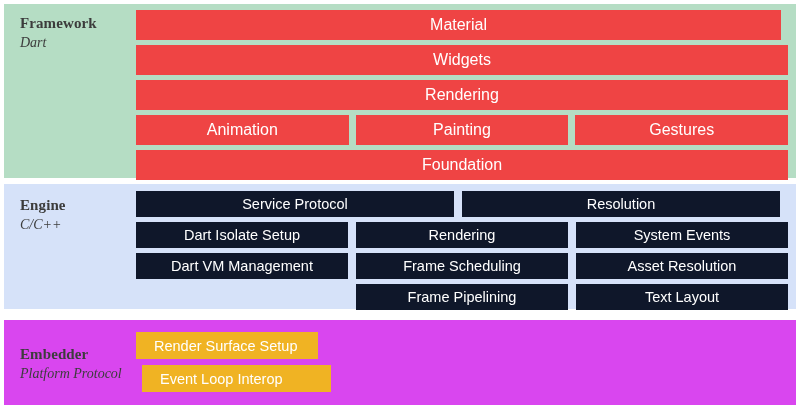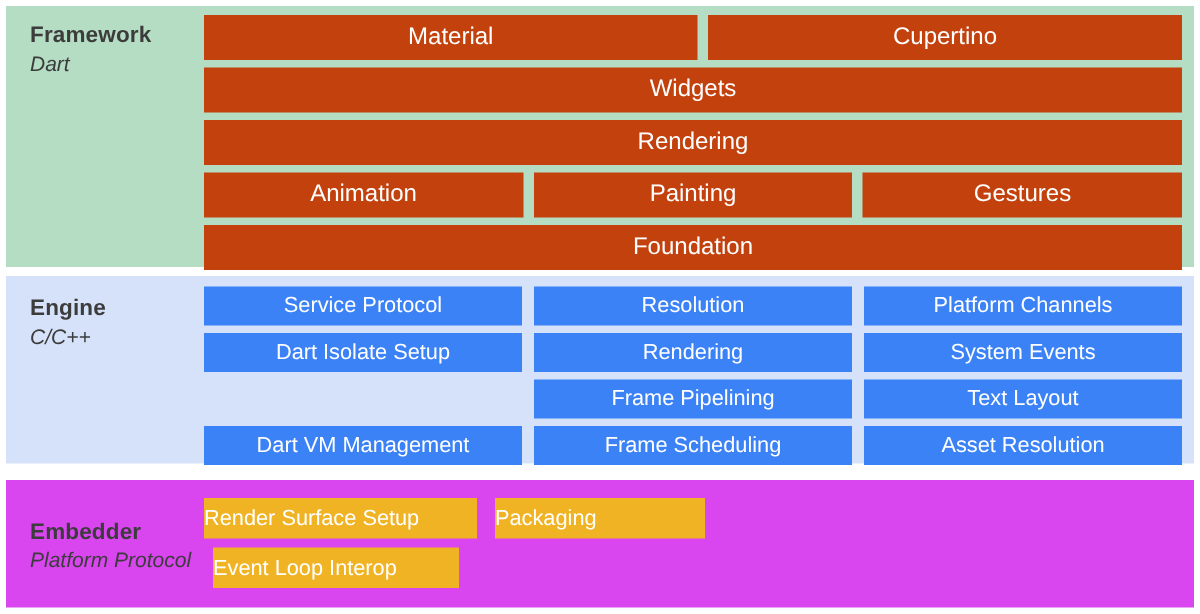--- a/index.html
+++ b/index.html
@@ -43,20 +43,21 @@
     height: 85px;
     background: #d946ef;
   }
 
   
   .layer-caption {
     position: absolute;
     left: 16px;
     width: 118px;
     color: #3c3c3c;
+    font-family: Liberation Serif, serif;
   }
   .layer-caption .cap-title {
     font-size: 15px;
     font-weight: bold;
     line-height: 19px;
     letter-spacing: .1px;
     white-space: nowrap;
   }
   .layer-caption .cap-sub {
     font-size: 14px;
@@ -89,51 +90,51 @@
     color: #ffffff;
     display: flex;
     align-items: center;
     white-space: nowrap;
     overflow: hidden;
   }
 
   
   .fw-row { margin-bottom: 5px; height: 30px; }
   .fw-box {
-    background: #c2410c;
+    background: #ef4444;
     height: 30px;
     font-size: 16px;
     justify-content: center;
   }
   .fw-gap { width: 7px; flex: 0 0 7px; }
 
   
   .en-row { margin-bottom: 5px; height: 26px; }
   .en-box {
-    background: #3b82f6;
+    background: #0f172a;
     height: 26px;
     font-size: 14.5px;
     justify-content: center;
   }
   .en-cell {
     flex: 1 1 0;
     display: flex;
   }
   .en-cell .en-box { width: 100%; }
   .en-gap { width: 8px; flex: 0 0 8px; }
   .en-empty { flex: 1 1 0; }
 
   
   .em-row { margin-bottom: 6px; height: 27px; }
   .em-box {
     background: #f0b323;
     height: 27px;
     font-size: 14.5px;
     justify-content: flex-start;
-    padding: 0 0;
+    padding: 0 18px;
     flex: 0 0 auto;
   }
   .em-gap { width: 6px; flex: 0 0 6px; }
 
   
   .fw-full { flex: 1 1 0; }
 </style>
 </head>
 <body>
 
@@ -142,21 +143,20 @@
   <section class="layer layer-framework">
     <div class="layer-caption cap-framework">
       <div class="cap-title">Framework</div>
       <div class="cap-sub">Dart</div>
     </div>
     <div class="rows rows-framework">
 
       <div class="row fw-row">
         <div class="box fw-box" style="flex:329 1 0">Material</div>
         <div class="fw-gap"></div>
-        <div class="box fw-box" style="flex:316 1 0">Cupertino</div>
       </div>
 
       <div class="row fw-row">
         <div class="box fw-box fw-full">Widgets</div>
       </div>
 
       <div class="row fw-row">
         <div class="box fw-box fw-full">Rendering</div>
       </div>
 
@@ -184,83 +184,79 @@
 
       <div class="row en-row">
         <div class="en-cell">
             <div class="box en-box">Service Protocol</div>
           </div>
         <div class="en-gap"></div>
         <div class="en-cell">
             <div class="box en-box">Resolution</div>
           </div>
         <div class="en-gap"></div>
-        <div class="en-cell">
-            <div class="box en-box">Platform Channels</div>
-          </div>
       </div>
 
       <div class="row en-row">
         <div class="en-cell">
             <div class="box en-box">Dart Isolate Setup</div>
           </div>
         <div class="en-gap"></div>
         <div class="en-cell">
             <div class="box en-box">Rendering</div>
           </div>
         <div class="en-gap"></div>
         <div class="en-cell">
             <div class="box en-box">System Events</div>
           </div>
       </div>
 
       <div class="row en-row">
+        <div class="en-cell">
+            <div class="box en-box">Dart VM Management</div>
+          </div>
+        <div class="en-gap"></div>
+        <div class="en-cell">
+            <div class="box en-box">Frame Scheduling</div>
+          </div>
+        <div class="en-gap"></div>
+        <div class="en-cell">
+            <div class="box en-box">Asset Resolution</div>
+          </div>
+      </div>
+
+      <div class="row en-row">
         <div class="en-empty"></div>
         <div class="en-gap"></div>
         <div class="en-cell">
             <div class="box en-box">Frame Pipelining</div>
           </div>
         <div class="en-gap"></div>
         <div class="en-cell">
             <div class="box en-box">Text Layout</div>
-          </div>
-      </div>
-
-      <div class="row en-row">
-        <div class="en-cell">
-            <div class="box en-box">Dart VM Management</div>
-          </div>
-        <div class="en-gap"></div>
-        <div class="en-cell">
-            <div class="box en-box">Frame Scheduling</div>
-          </div>
-        <div class="en-gap"></div>
-        <div class="en-cell">
-            <div class="box en-box">Asset Resolution</div>
           </div>
       </div>
 
     </div>
   </section>
 
   <section class="layer layer-embedder">
     <div class="layer-caption cap-embedder">
       <div class="cap-title">Embedder</div>
       <div class="cap-sub">Platform Protocol</div>
     </div>
     <div class="rows rows-embedder">
 
       <div class="row em-row">
         <div class="box em-box" style="width:182px">Render Surface Setup</div>
         <div class="em-gap"></div>
         <div class="em-gap"></div>
-        <div class="box em-box" style="width:140px">Packaging</div>
       </div>
 
       <div class="row em-row">
         <div class="em-gap"></div>
-        <div class="box em-box" style="width:164px">Event Loop Interop</div>
+        <div class="box em-box" style="width:189px">Event Loop Interop</div>
       </div>
 
     </div>
   </section>
 
 </div>
 
 </body></html>

